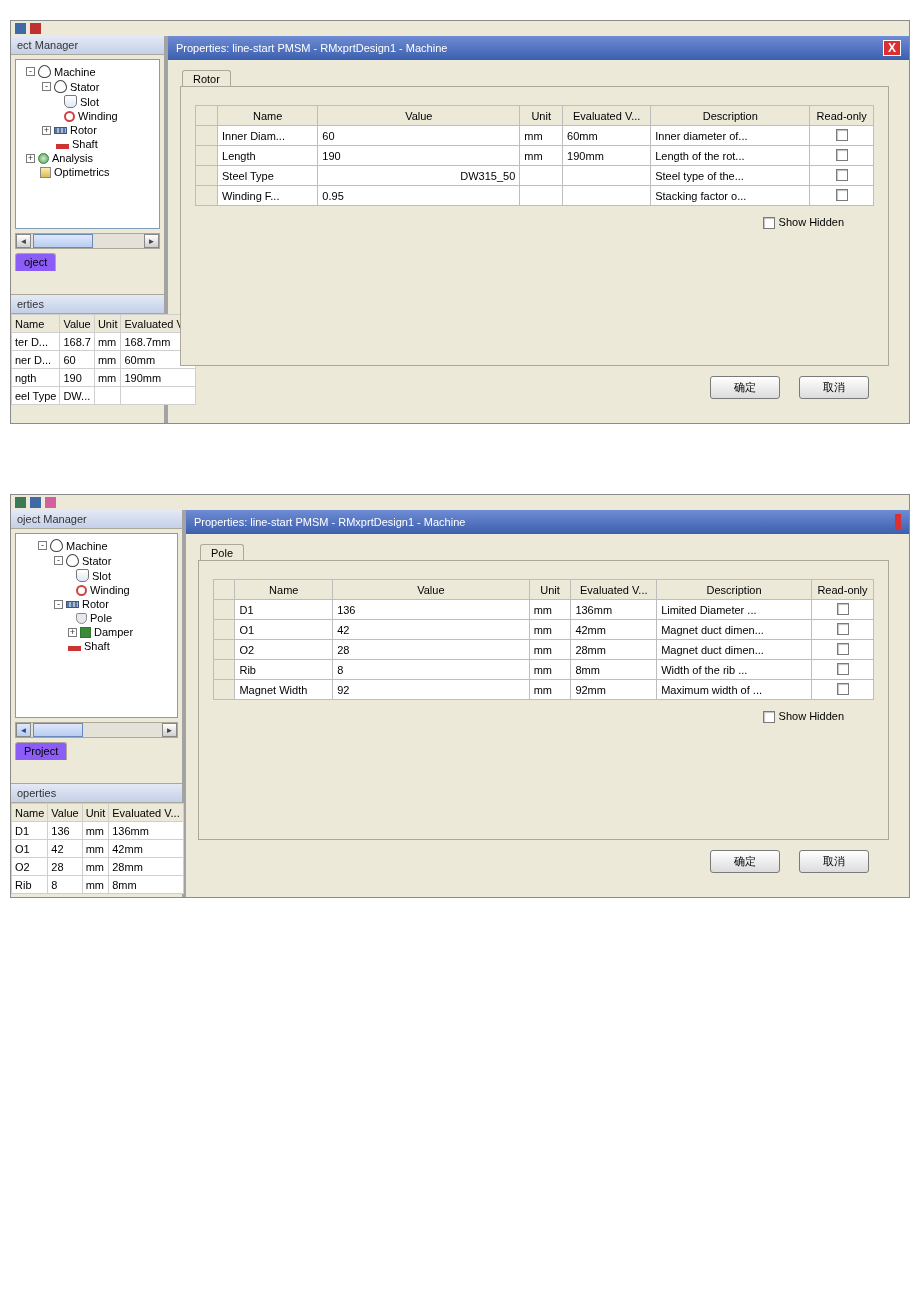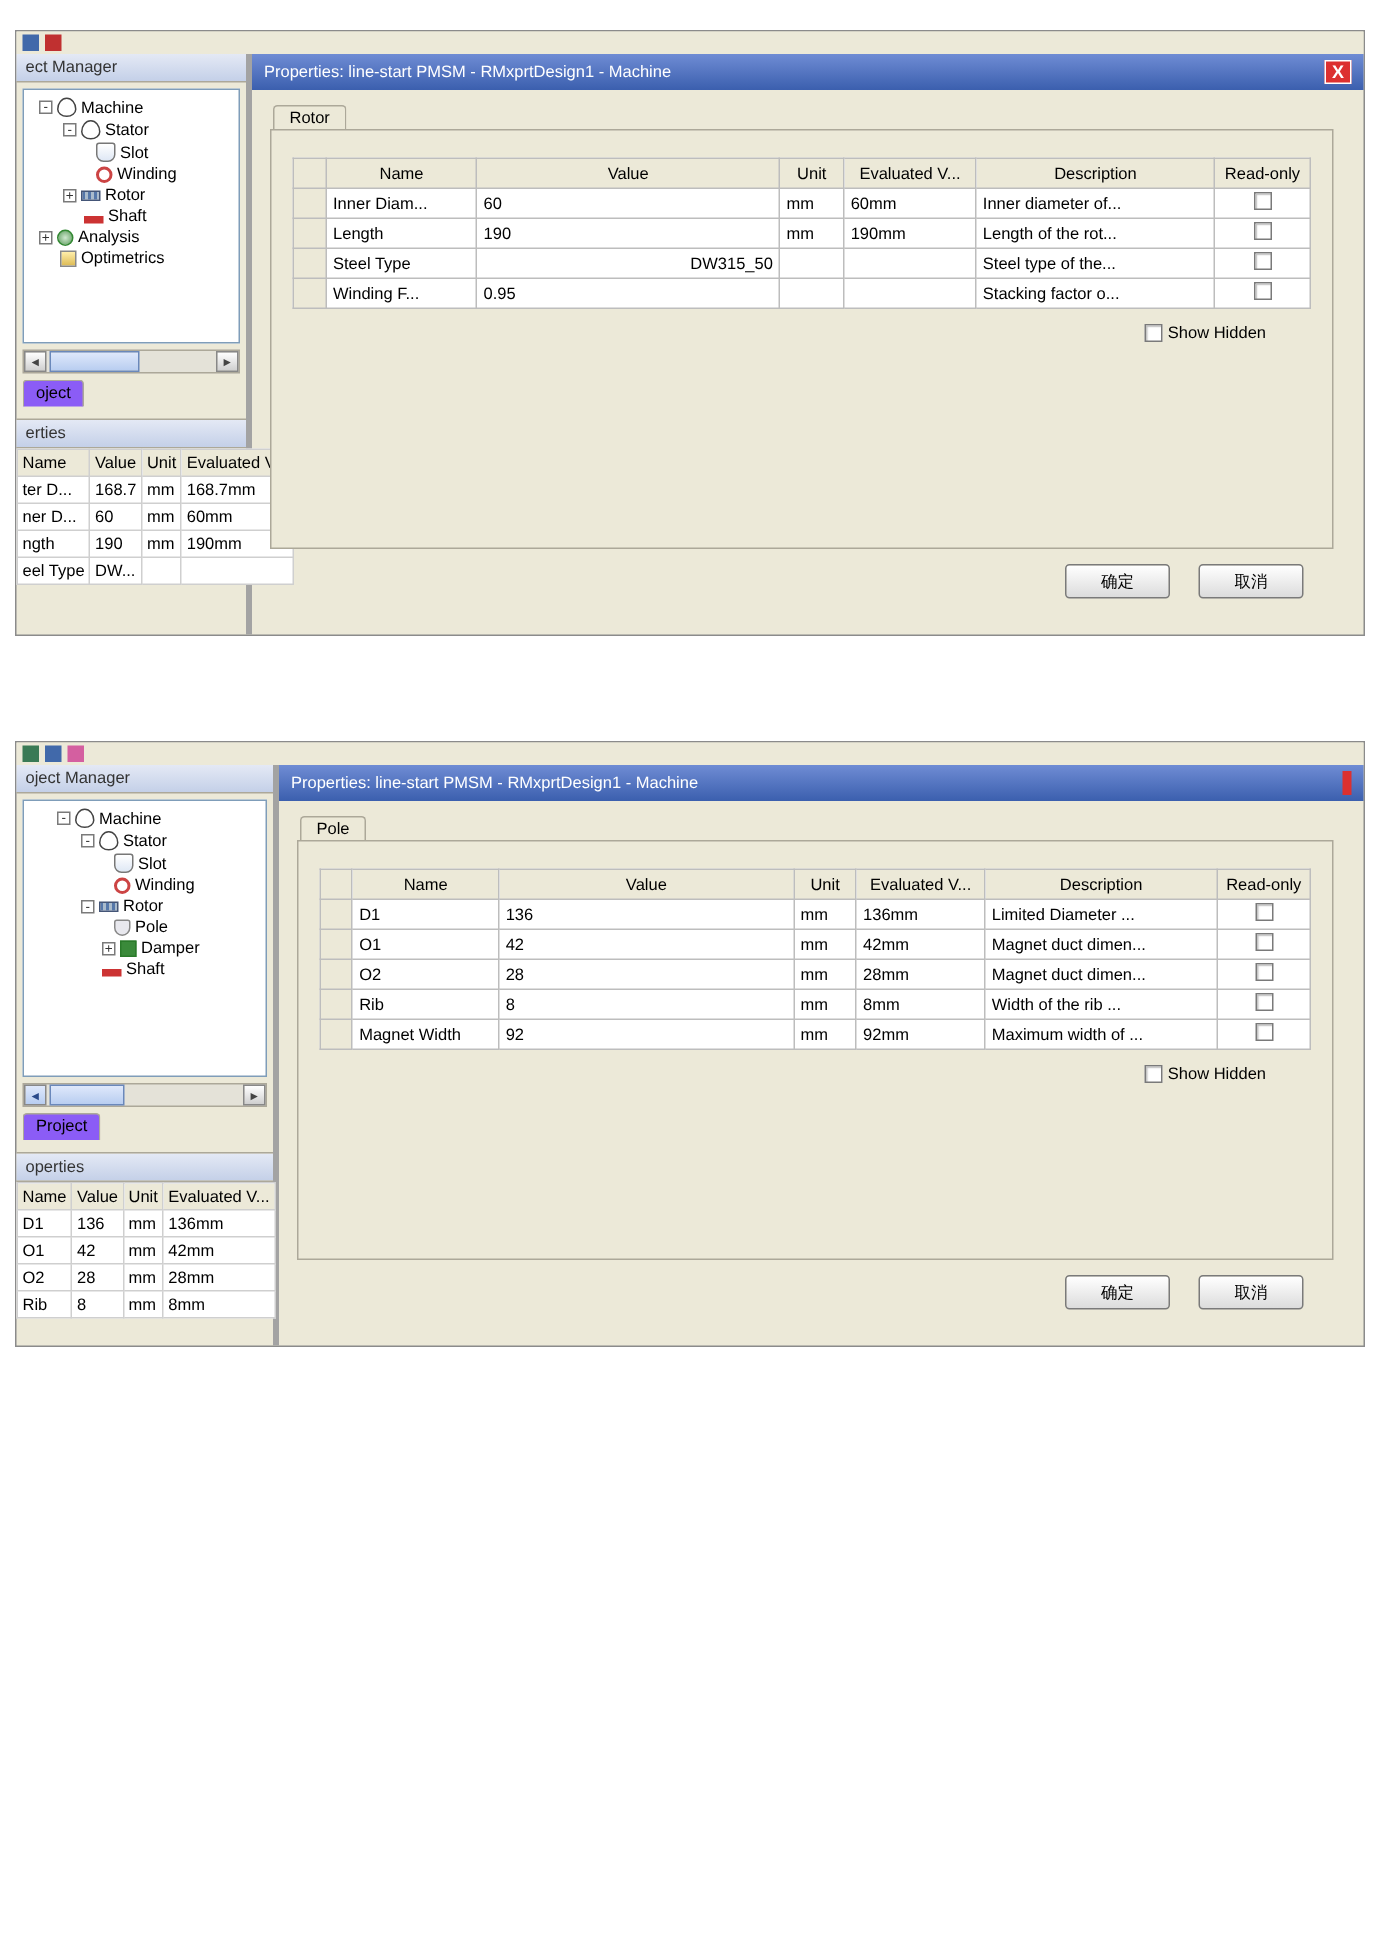--- a/index.html
+++ b/index.html
@@ -22,21 +22,21 @@
 .ic-rotor{width:13px;height:7px;background:repeating-linear-gradient(90deg,#5577aa 0 2px,#aabbcc 2px 4px);border:1px solid #445577}
 .ic-shaft{width:13px;height:5px;background:#cc3333;margin-top:4px}
 .ic-analysis{border:1px solid #338833;border-radius:50%;width:11px;height:11px;background:radial-gradient(#cfe8cf,#5a9a5a)}
 .ic-opt{width:11px;height:11px;border:1px solid #888;background:linear-gradient(#ffeeaa,#ddbb55)}
 .ic-pole{width:11px;height:11px;border:1px solid #888;border-radius:2px 2px 6px 6px;background:#e8e8ee}
 .ic-damper{width:11px;height:11px;border:1px solid #2a7a2a;background:#3a8a3a}
 .scrollbar{height:16px;background:#e4e2d8;border:1px solid #aca899;margin:0 4px;position:relative;display:flex;align-items:center}
 .sb-btn{width:15px;height:14px;background:linear-gradient(#fff,#cfcfcf);border:1px solid #888;display:flex;align-items:center;justify-content:center;font-size:8px;color:#444}
 .sb-thumb{height:14px;width:60px;background:linear-gradient(#dfe8fb,#b8cdf0);border:1px solid #6a88bb;margin-left:2px}
 .proj-tab{margin:4px;display:inline-block;padding:2px 8px 3px;background:#8b5cf6;border:1px solid #aca899;border-bottom:none;border-radius:3px 3px 0 0}
-.sect-title{background:linear-gradient(to bottom,#e4e9f5,#c4d0e8);padding:3px 6px;border-top:1px solid #aca899;border-bottom:1px solid #aca899;color:#333;margin-top:4px}
+.sect-title{background:linear-gradient(to bottom,#e4e9f5,#c4d0e8);padding:3px 6px;border-top:1px solid #aca899;border-bottom:1px solid #aca899;color:#333;margin-top:19px}
 .left-grid{border-collapse:collapse;width:100%;background:#fff;margin:0}
 .left-grid th,.left-grid td{border:1px solid #cfcfcf;padding:2px 3px;text-align:left;height:18px;white-space:nowrap;overflow:hidden}
 .left-grid th{background:#ece9d8;font-weight:normal}
 .right-col{flex:1;display:flex;flex-direction:column}
 .dlg-title{background:linear-gradient(to bottom,#6f8cd4,#3b5fae);color:#fff;padding:4px 8px;display:flex;align-items:center;justify-content:space-between}
 .close-x{width:18px;height:16px;background:#dc3030;border:1px solid #fff;color:#fff;font-weight:bold;text-align:center;line-height:14px;font-size:12px}
 .dlg-body{padding:10px 20px 14px 12px;flex:1;display:flex;flex-direction:column}
 .subtab{display:inline-block;padding:2px 10px;background:#ece9d8;border:1px solid #aca899;border-bottom:none;border-radius:3px 3px 0 0;margin-bottom:-1px;margin-left:2px}
 .dlg-panel{border:1px solid #aca899;background:#ece9d8;padding:18px 14px 12px;min-height:280px}
 .prop-grid{border-collapse:collapse;width:100%;background:#fff}

